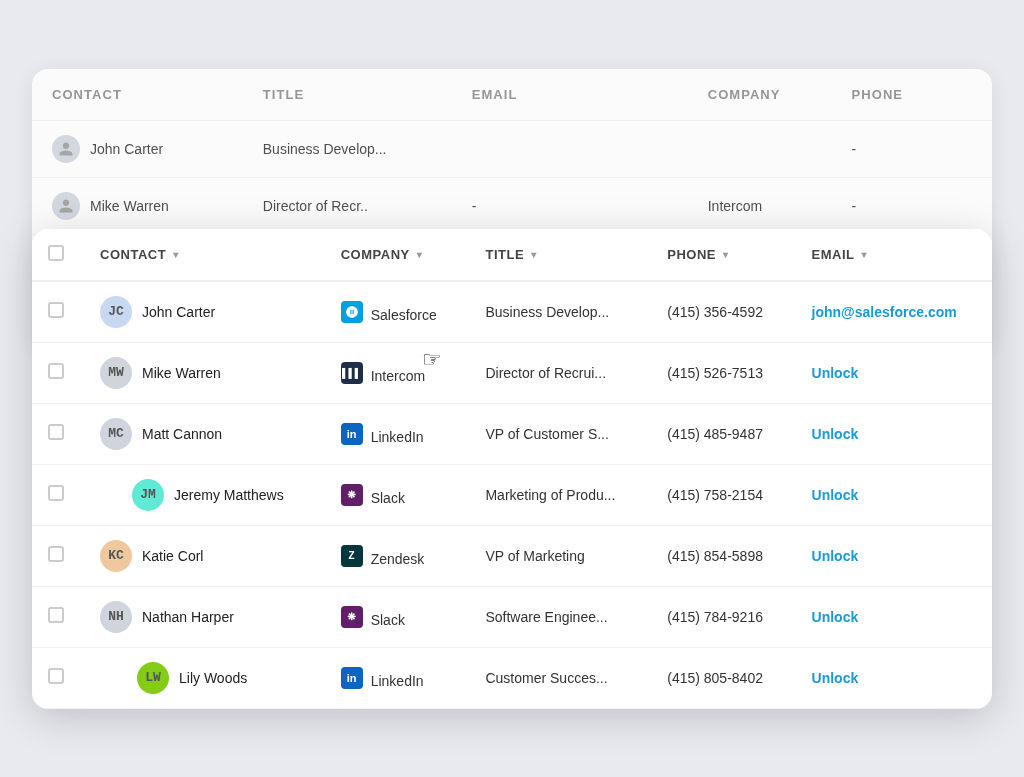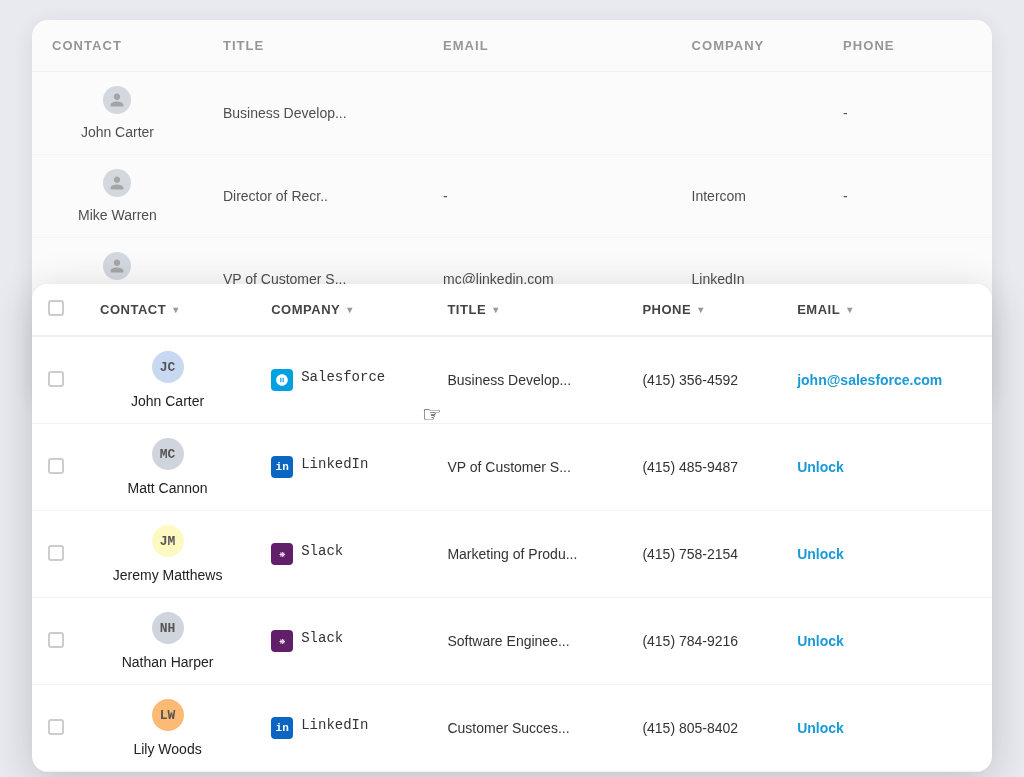--- a/index.html
+++ b/index.html
@@ -138,21 +138,20 @@
       padding: 14px 18px;
       font-size: 14px;
       color: #333;
       vertical-align: middle;
     }
 
     .contact-cell {
       display: flex;
       align-items: center;
       gap: 10px;
-      flex-direction: column;
     }
 
     .avatar {
       width: 32px;
       height: 32px;
       border-radius: 50%;
       display: flex;
       align-items: center;
       justify-content: center;
       font-size: 13px;
@@ -164,23 +163,22 @@
       font-family: Liberation Mono, monospace;
     }
 
     .contact-name {
       font-weight: 500;
       color: #222;
     }
 
     .company-cell {
       display: flex;
-      align-items: flex-start;
+      align-items: flex-end;
       gap: 8px;
-      font-family: Liberation Mono, monospace;
     }
 
     .company-logo {
       width: 22px;
       height: 22px;
       border-radius: 4px;
       display: flex;
       align-items: center;
       justify-content: center;
       flex-shrink: 0;
@@ -367,81 +365,121 @@
     <td>Business Develop...</td>
     <td>(415) 356-4592</td>
     <td><a class="email-link" href="#">john@salesforce.com</a></td>
   </tr>
           <tr>
     <td class="checkbox-col">
       <span class="checkbox-wrapper"></span>
     </td>
     <td>
       <div class="contact-cell">
+        <div class="avatar" style="background:#d0d5dd;">MW</div>
+        <span class="contact-name">Mike Warren</span>
+      </div>
+    </td>
+    <td>
+      <div class="company-cell">
+        <div class="company-logo logo-intercom" title="Intercom" style="font-size:9px;">▌▌▌</div>
+        <span>Intercom</span>
+      </div>
+    </td>
+    <td>Director of Recrui...</td>
+    <td>(415) 526-7513</td>
+    <td><button class="unlock-btn">Unlock</button></td>
+  </tr>
+          <tr>
+    <td class="checkbox-col">
+      <span class="checkbox-wrapper"></span>
+    </td>
+    <td>
+      <div class="contact-cell">
         <div class="avatar" style="background:#d0d5dd;">MC</div>
         <span class="contact-name">Matt Cannon</span>
       </div>
     </td>
     <td>
       <div class="company-cell">
         <div class="company-logo logo-linkedin" title="LinkedIn" style="font-size:11px;font-weight:900;">in</div>
         <span>LinkedIn</span>
       </div>
     </td>
     <td>VP of Customer S...</td>
     <td>(415) 485-9487</td>
     <td><button class="unlock-btn">Unlock</button></td>
   </tr>
           <tr>
     <td class="checkbox-col">
       <span class="checkbox-wrapper"></span>
     </td>
     <td>
       <div class="contact-cell">
-        <div class="avatar" style="background:#fef9c3;">JM</div>
+        <div class="avatar" style="background:#5eead4;margin-left:32px;">JM</div>
         <span class="contact-name">Jeremy Matthews</span>
       </div>
     </td>
     <td>
       <div class="company-cell">
         <div class="company-logo logo-slack" title="Slack" style="font-size:10px;">❋</div>
         <span>Slack</span>
       </div>
     </td>
     <td>Marketing of Produ...</td>
     <td>(415) 758-2154</td>
     <td><button class="unlock-btn">Unlock</button></td>
   </tr>
           <tr>
     <td class="checkbox-col">
       <span class="checkbox-wrapper"></span>
     </td>
     <td>
       <div class="contact-cell">
+        <div class="avatar" style="background:#f0c8a0;">KC</div>
+        <span class="contact-name">Katie Corl</span>
+      </div>
+    </td>
+    <td>
+      <div class="company-cell">
+        <div class="company-logo logo-zendesk" title="Zendesk" style="font-size:10px;">Z</div>
+        <span>Zendesk</span>
+      </div>
+    </td>
+    <td>VP of Marketing</td>
+    <td>(415) 854-5898</td>
+    <td><button class="unlock-btn">Unlock</button></td>
+  </tr>
+          <tr>
+    <td class="checkbox-col">
+      <span class="checkbox-wrapper"></span>
+    </td>
+    <td>
+      <div class="contact-cell">
         <div class="avatar" style="background:#d0d5dd;">NH</div>
         <span class="contact-name">Nathan Harper</span>
       </div>
     </td>
     <td>
       <div class="company-cell">
         <div class="company-logo logo-slack" title="Slack" style="font-size:10px;">❋</div>
         <span>Slack</span>
       </div>
     </td>
     <td>Software Enginee...</td>
     <td>(415) 784-9216</td>
     <td><button class="unlock-btn">Unlock</button></td>
   </tr>
           <tr>
     <td class="checkbox-col">
       <span class="checkbox-wrapper"></span>
     </td>
     <td>
       <div class="contact-cell">
-        <div class="avatar" style="background:#fdba74;">LW</div>
+        <div class="avatar" style="background:#84cc16;margin-left:37px;">LW</div>
         <span class="contact-name">Lily Woods</span>
       </div>
     </td>
     <td>
       <div class="company-cell">
         <div class="company-logo logo-linkedin" title="LinkedIn" style="font-size:11px;font-weight:900;">in</div>
         <span>LinkedIn</span>
       </div>
     </td>
     <td>Customer Succes...</td>

